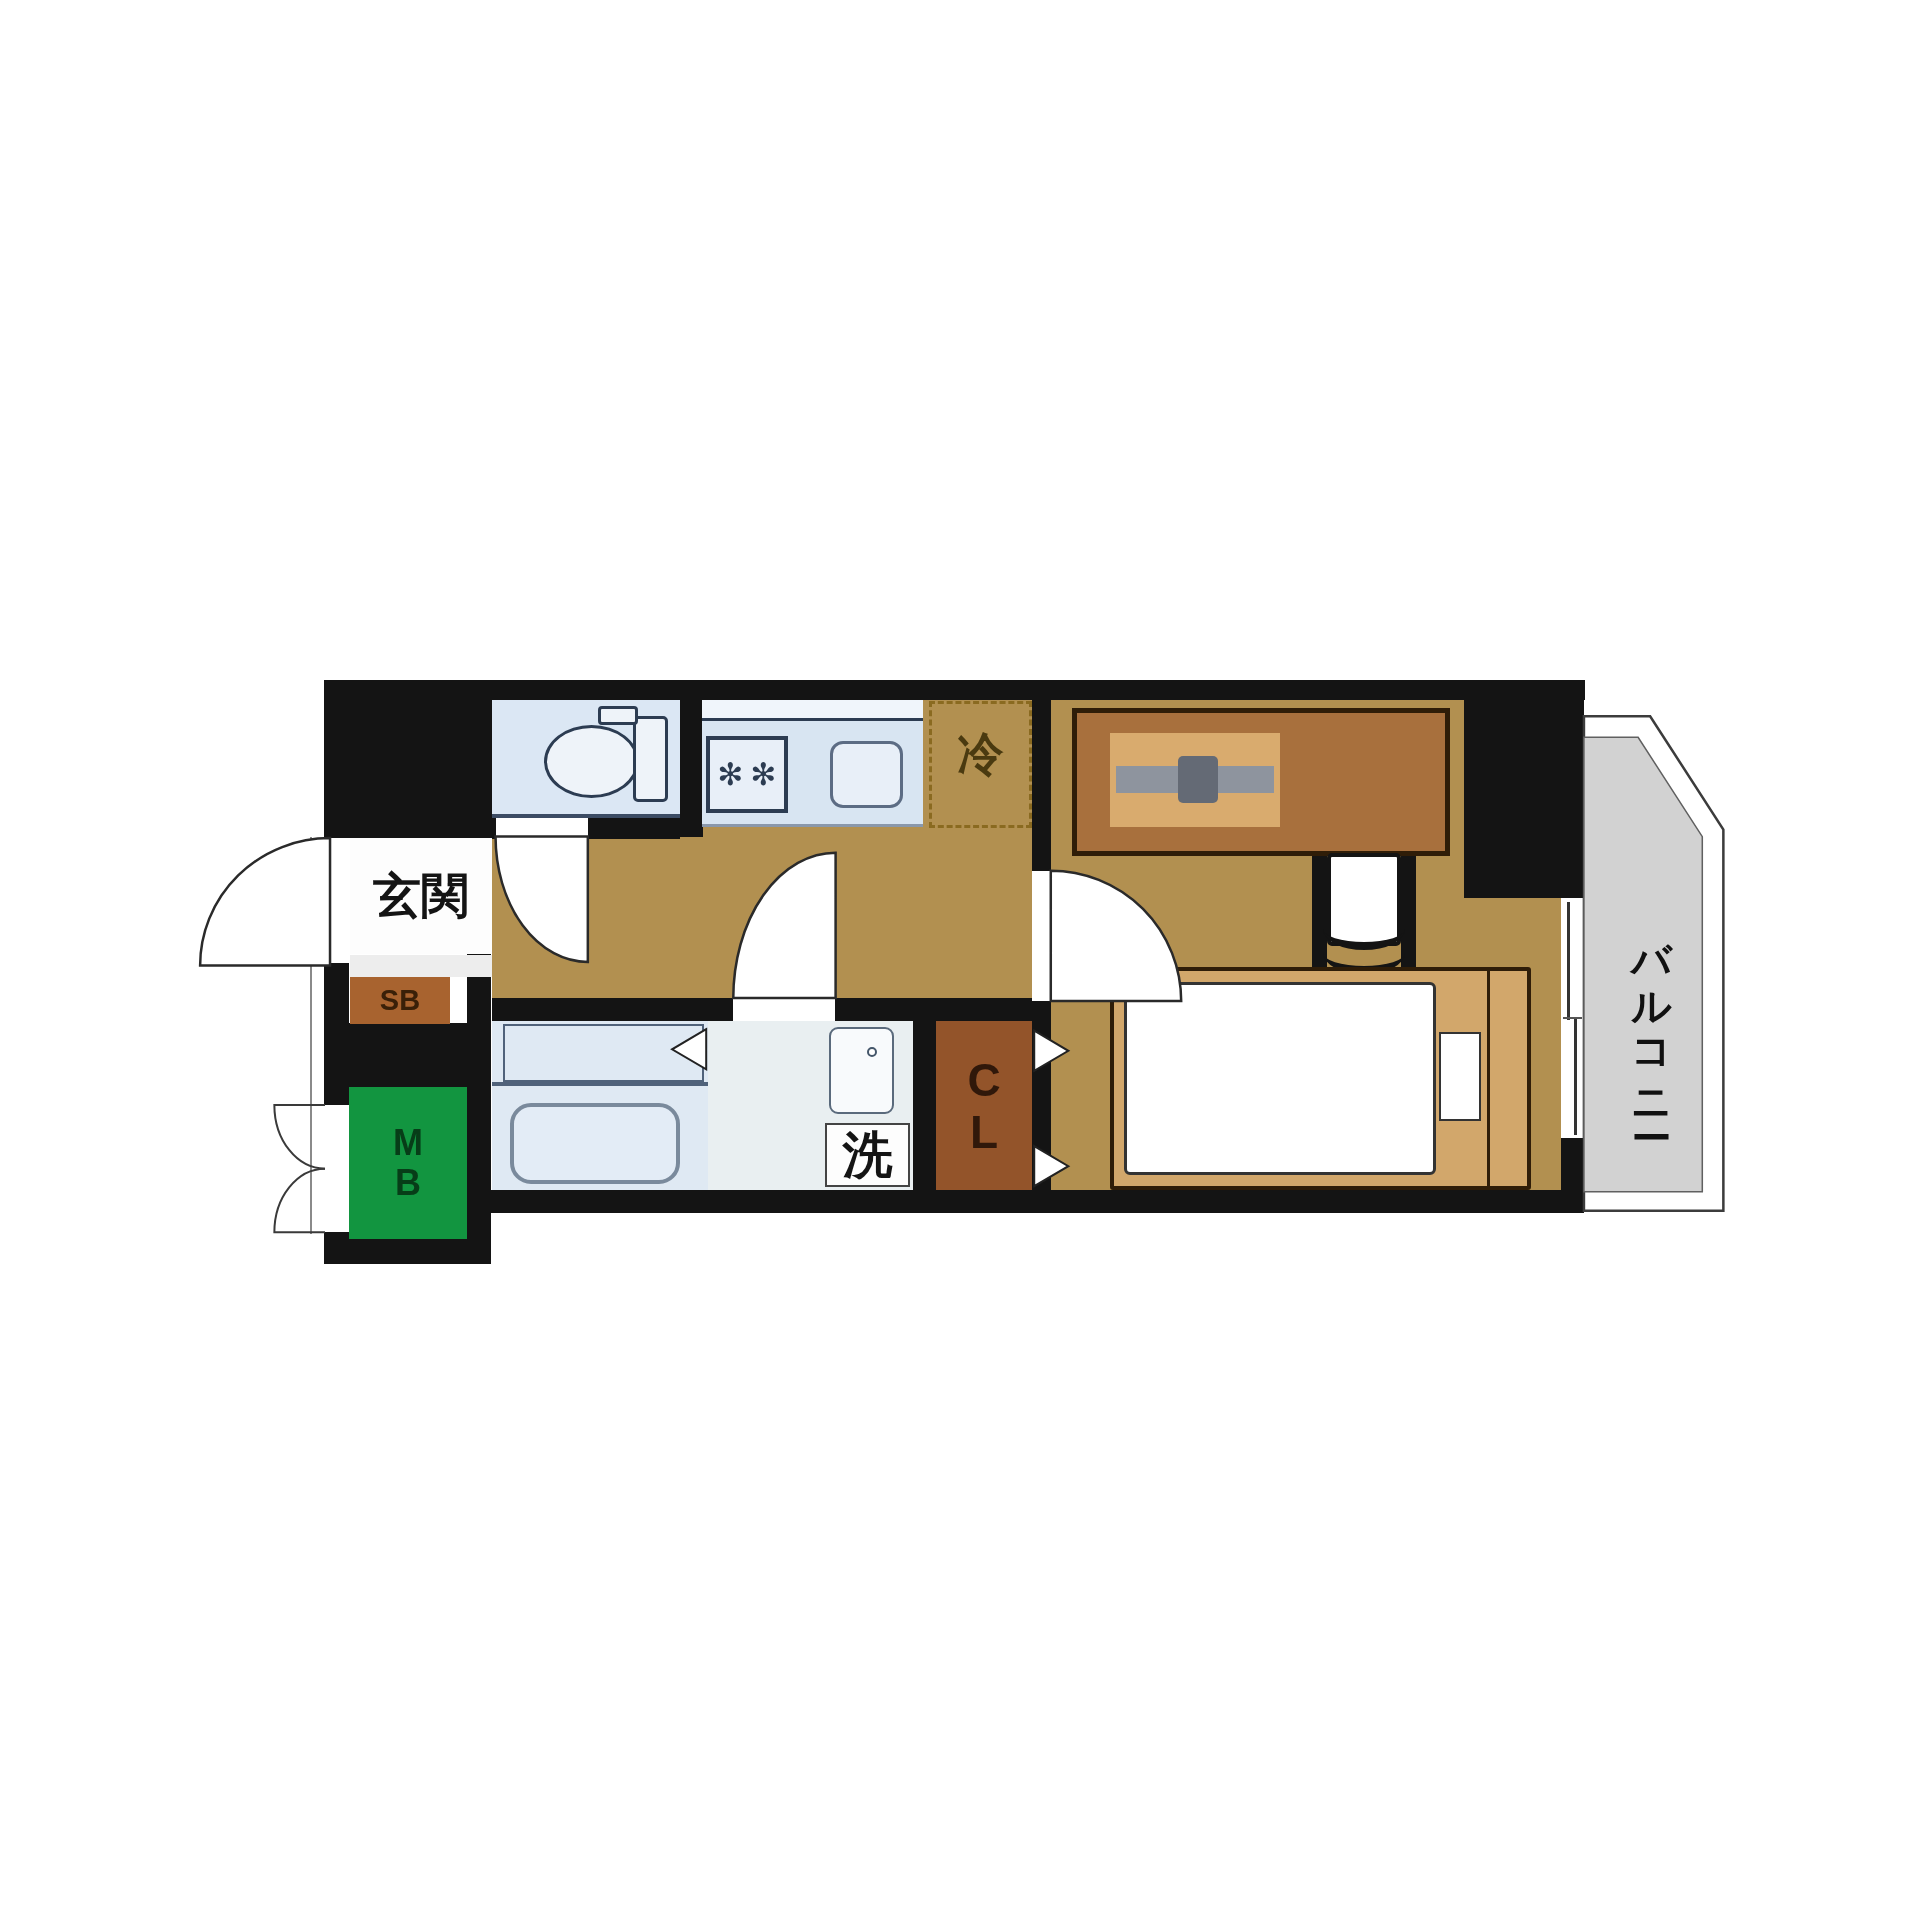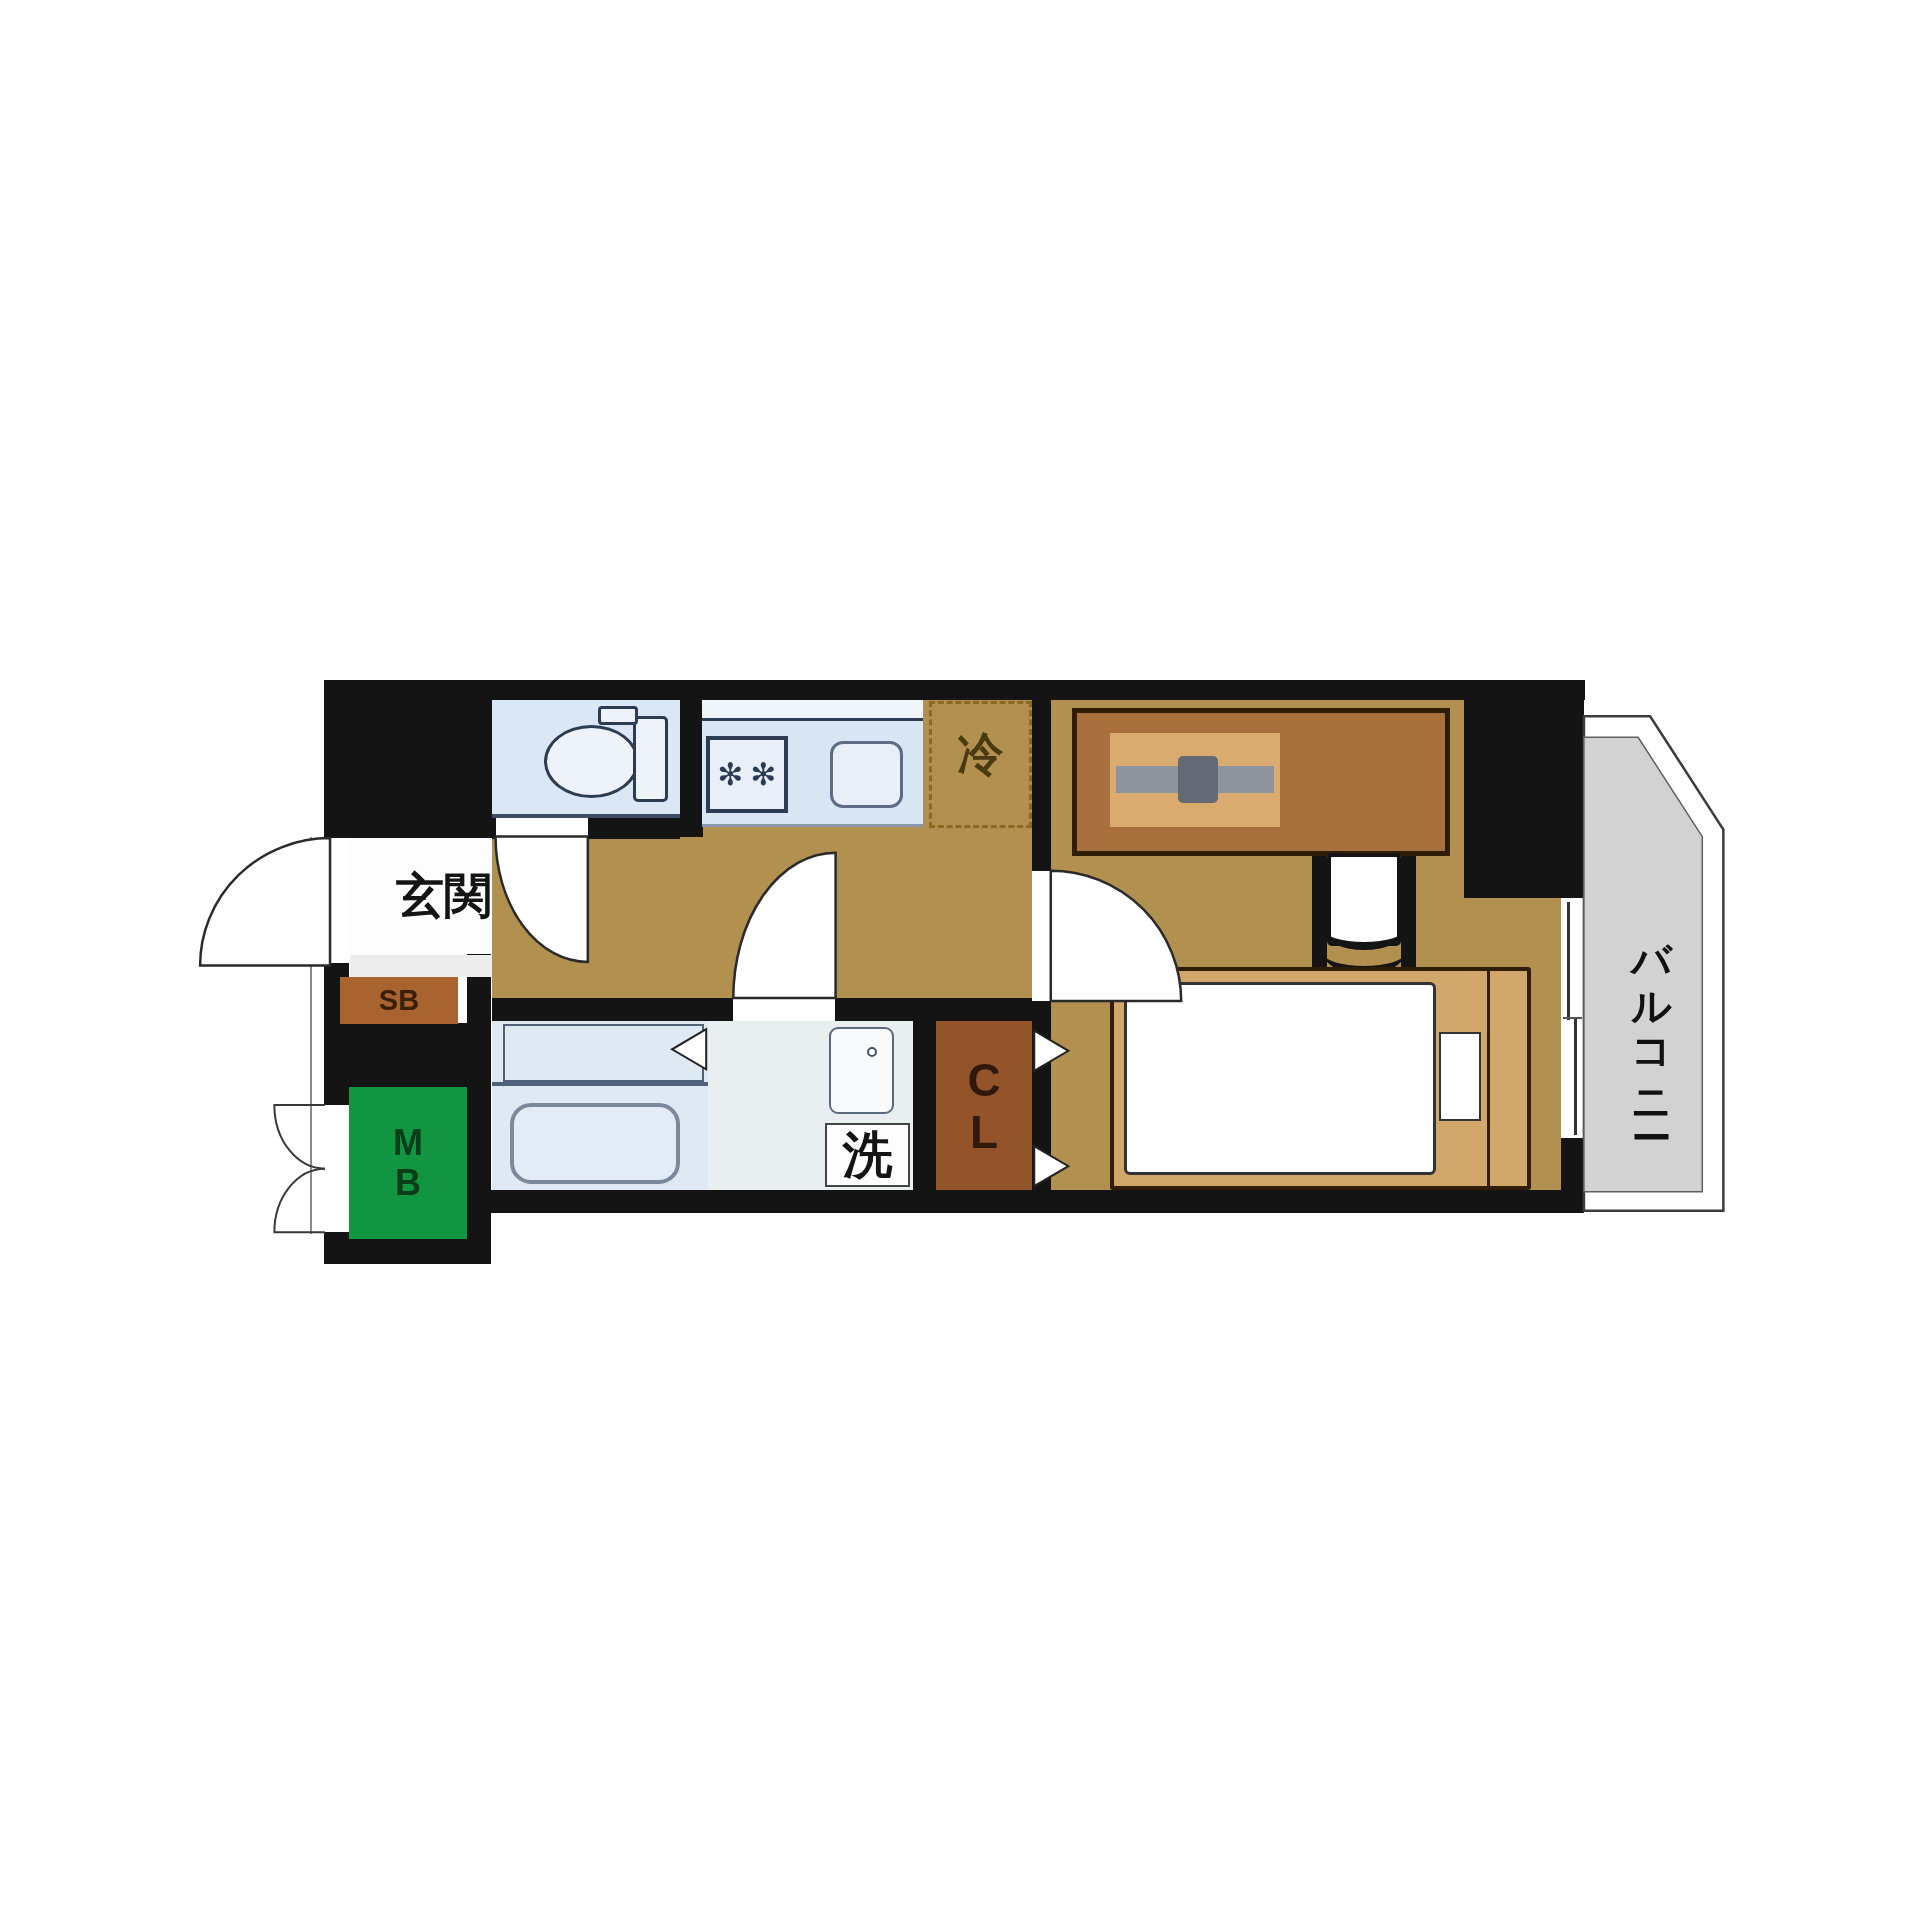--- a/index.html
+++ b/index.html
@@ -39,25 +39,25 @@
   <div class="abs wall" style="left:1561px;top:1138px;width:23px;height:75px;"></div>
 
   <div class="abs" style="left:324px;top:838px;width:25px;height:125px;background:#fff;"></div>
   <div class="abs" style="left:324px;top:1105px;width:25px;height:127px;background:#fff;"></div>
   <div class="abs" style="left:496px;top:816px;width:92px;height:22.6px;background:#fff;"></div>
   <div class="abs" style="left:733px;top:998px;width:102px;height:22.6px;background:#fff;"></div>
   <div class="abs" style="left:1032px;top:871px;width:18.6px;height:130px;background:#fff;"></div>
 
   <div class="abs" style="left:310px;top:837px;width:2px;height:397px;background:#8a8a8a;"></div>
 
-  <div class="abs lbl" style="left:350px;top:838px;width:142px;height:116px;background:#fdfdfd;font-size:48px;justify-content:flex-end;">
+  <div class="abs lbl" style="left:350px;top:838px;width:142px;height:116px;background:#fdfdfd;font-size:48px;">
     <span>玄関</span>
   </div>
   <div class="abs" style="left:350px;top:955px;width:142px;height:22px;background:#ededed;"></div>
-  <div class="abs lbl" style="left:340px;top:977px;width:118px;height:47px;background:#a8632f;font-size:29px;color:#3a2008;font-weight:700;">
+  <div class="abs lbl" style="left:350px;top:977px;width:100px;height:47px;background:#a8632f;font-size:29px;color:#3a2008;font-weight:700;">
     <span>SB</span>
   </div>
   <div class="abs" style="left:349px;top:1087px;width:118px;height:152px;background:#129540;display:flex;flex-direction:column;align-items:center;justify-content:center;color:#073d18;font-weight:700;font-size:36px;line-height:40px;">
     <span>M</span>
     <span>B</span>
   </div>
 
   <div class="abs" style="left:492px;top:700px;width:188px;height:118px;background:#dbe7f4;border-bottom:4px solid #3c4c64;"></div>
   <div class="abs" style="left:544px;top:725px;width:95px;height:73px;background:#eef3f9;border:3px solid #2c3c52;border-radius:50%;"></div>
   <div class="abs" style="left:633px;top:716px;width:35px;height:86px;background:#eef3f9;border:3px solid #2c3c52;border-radius:5px;"></div>

